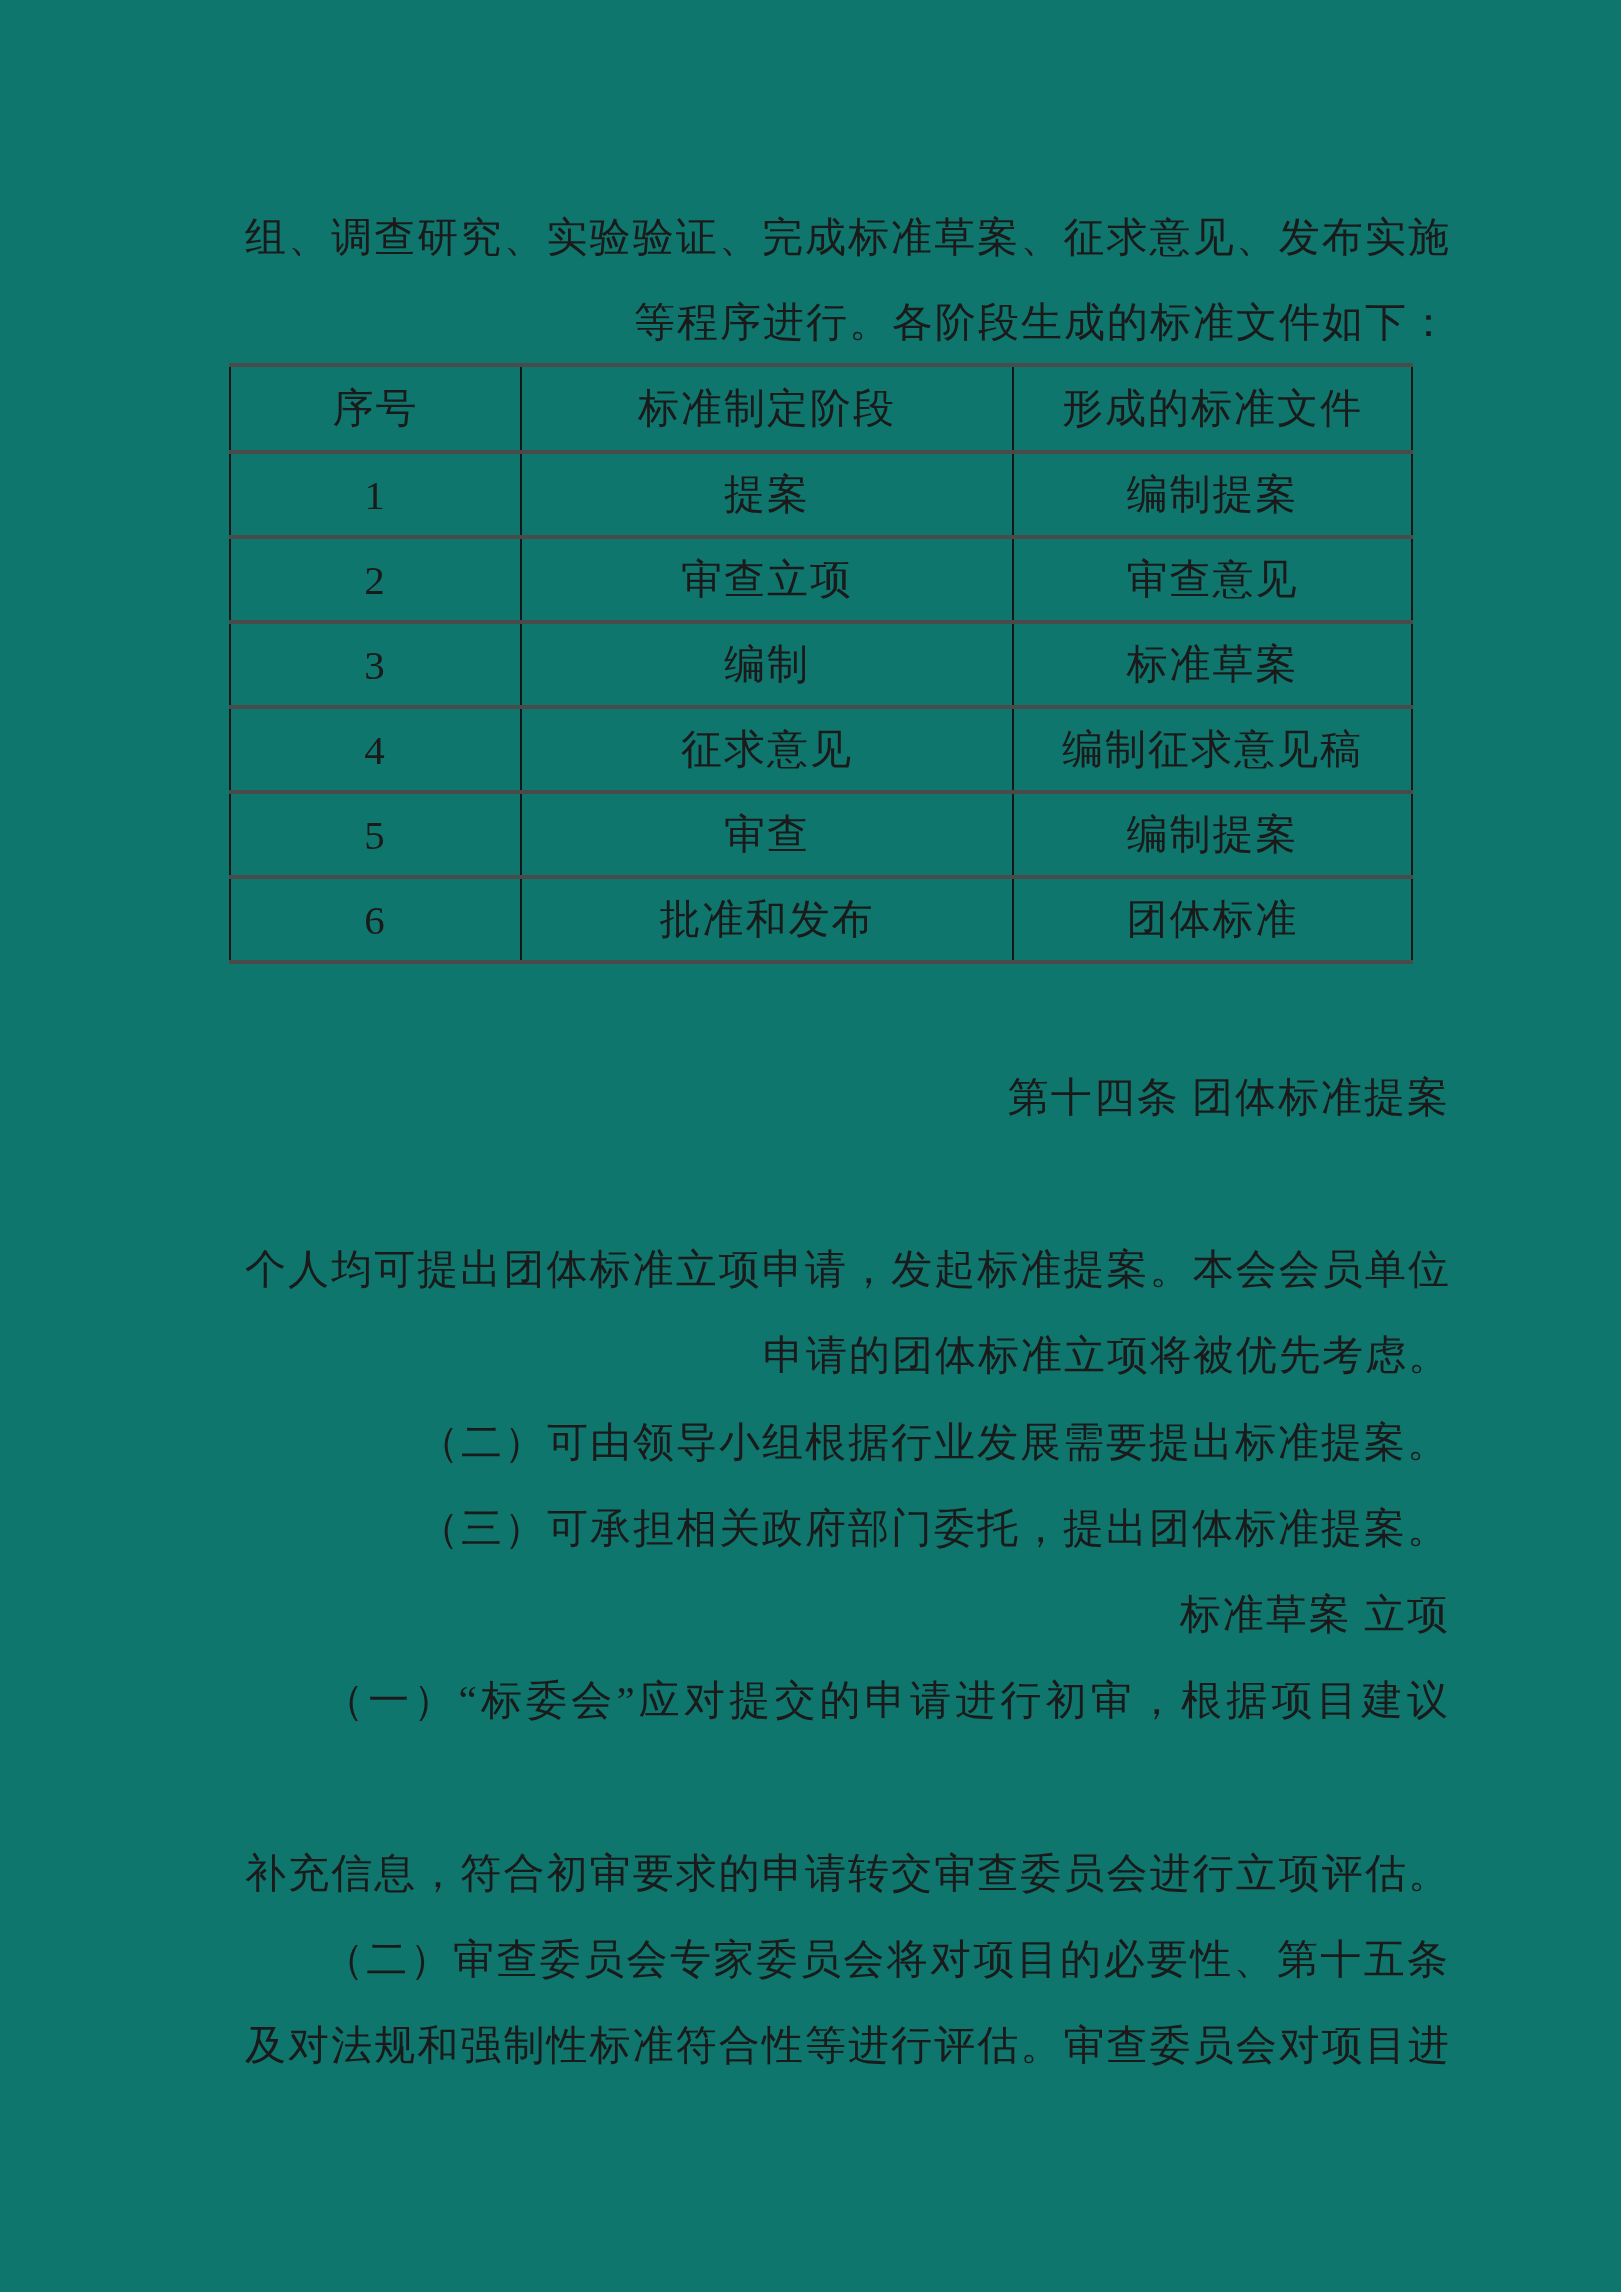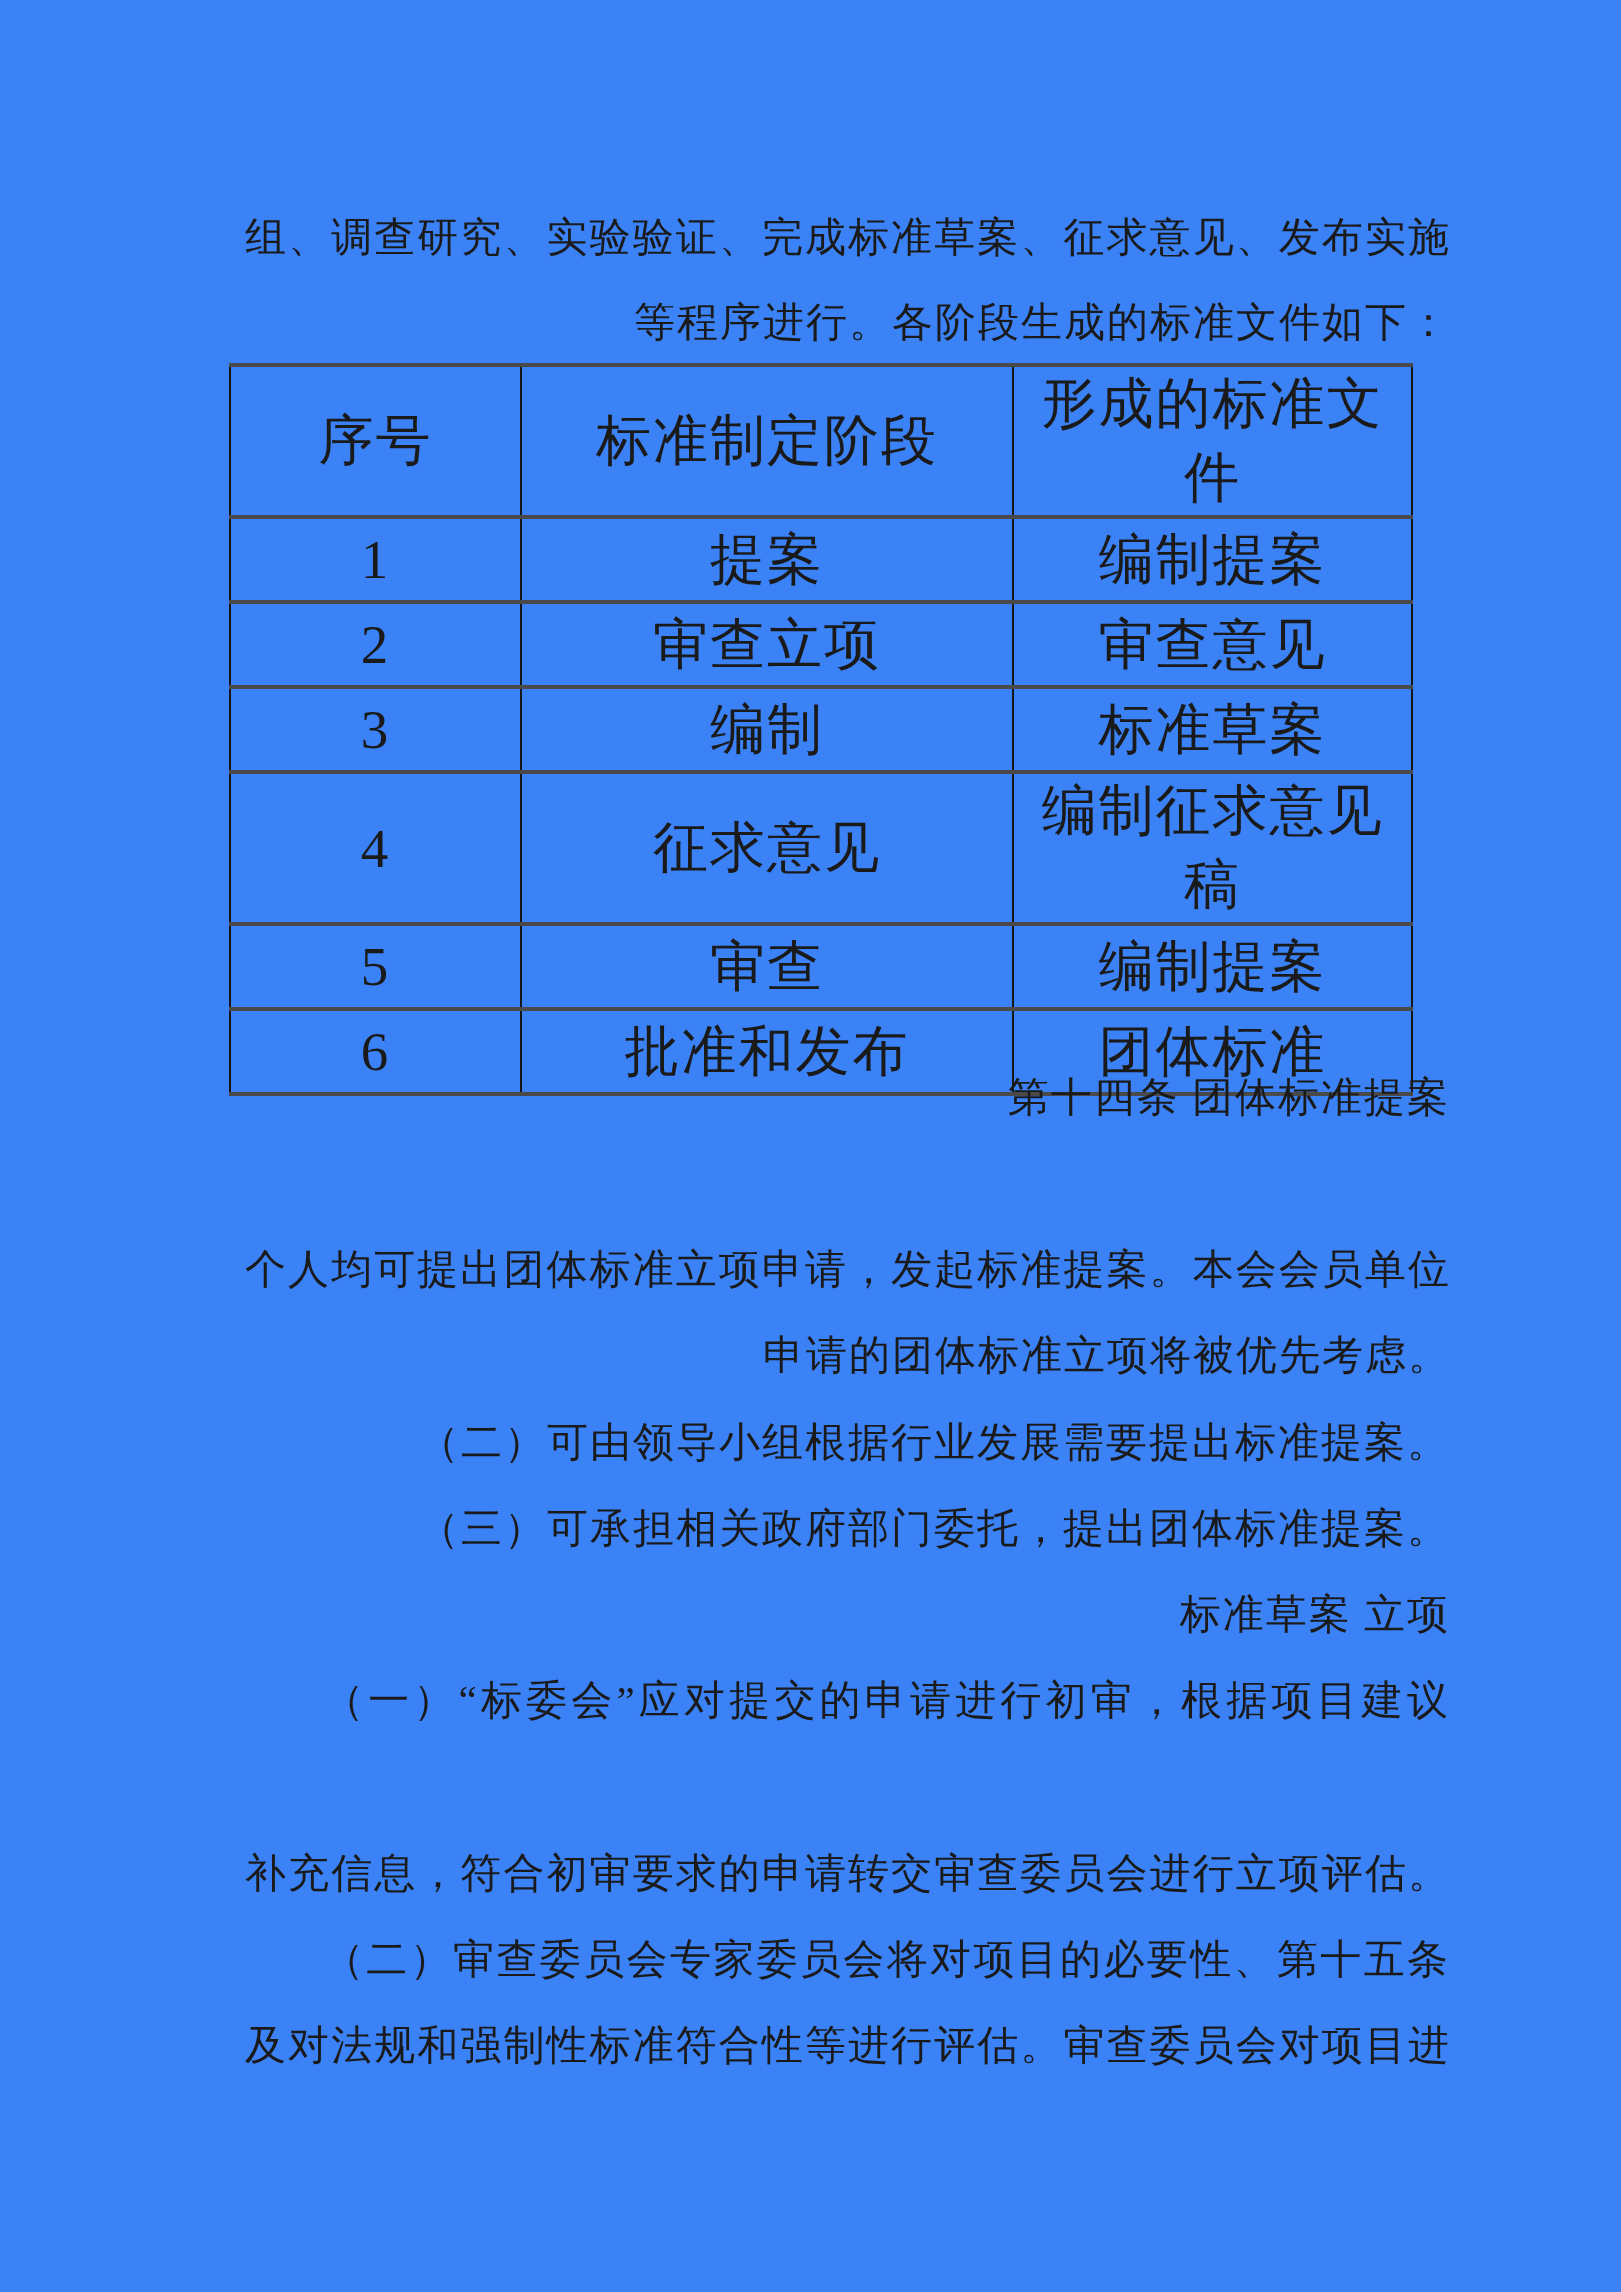--- a/index.html
+++ b/index.html
@@ -5,21 +5,21 @@
   html, body {
     margin: 0;
     padding: 0;
     background: #e8e8e8;
   }
   .page {
     position: relative;
     width: 1621px;
     height: 2293px;
     margin: 0 auto;
-    background: #3b82f6;
+    background: #0f766e;
     overflow: hidden;
     font-family: "Liberation Serif", "DejaVu Serif", serif;
     color: #1a1a1a;
   }
   .line {
     position: absolute;
     left: 245px;
     width: 1206px;
     height: 86px;
     line-height: 86px;
@@ -37,21 +37,21 @@
     padding-left: 78px;
     width: 1127px;
   }
   table.std-table {
     position: absolute;
     top: 363px;
     left: 229px;
     width: 1182px;
     border-collapse: collapse;
     table-layout: fixed;
-    font-size: 55px;
+    font-size: 41px;
     letter-spacing: 2px;
     color: #1a1a1a;
   }
   table.std-table td {
     border-left: 2px solid #161616;
     border-right: 2px solid #161616;
     border-top: 4.9px solid #4a4a4a;
     border-bottom: 4.9px solid #4a4a4a;
     text-align: center;
     vertical-align: middle;

